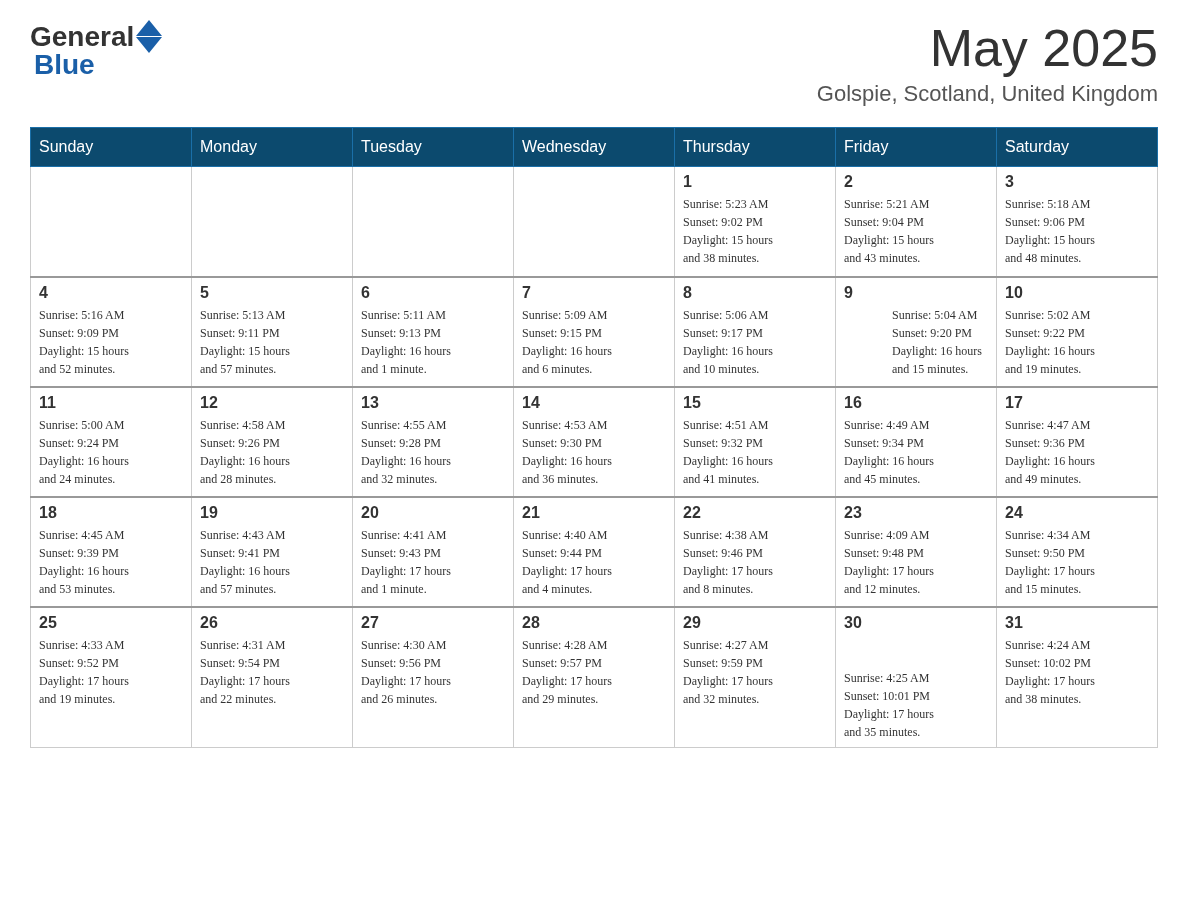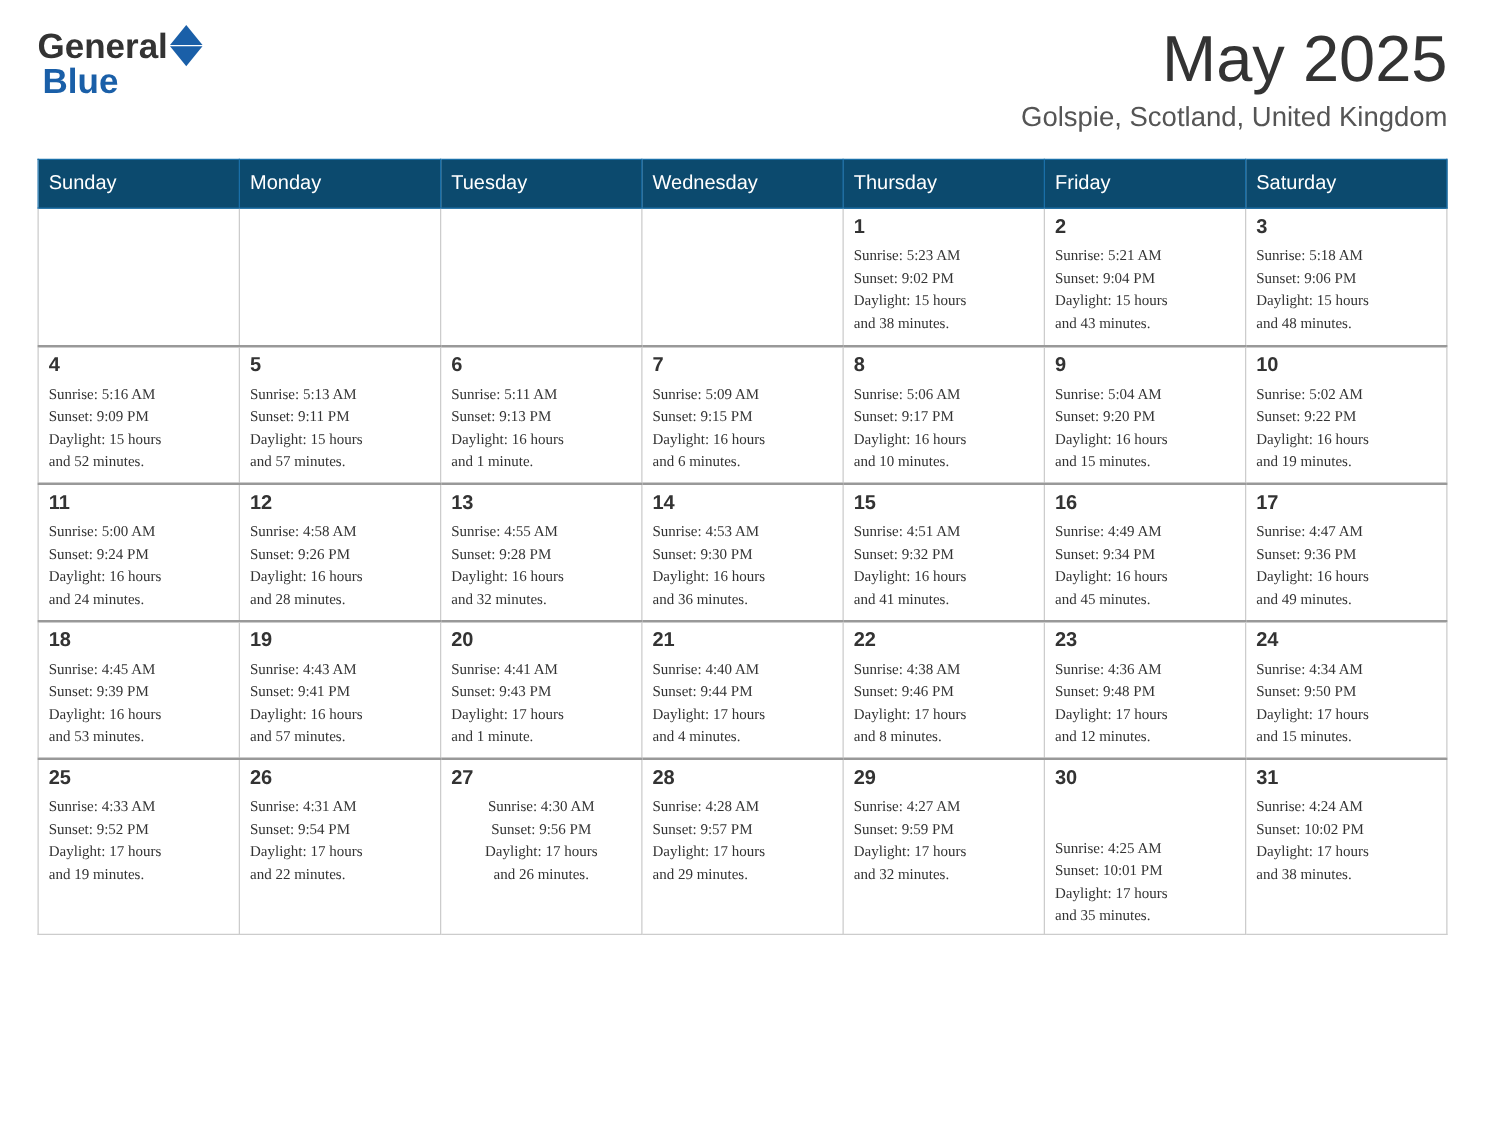--- a/index.html
+++ b/index.html
@@ -181,21 +181,21 @@
         </td>
         <td>
           <span class="day-number">8</span>
           <div class="day-info" style="white-space: pre-line;">Sunrise: 5:06 AM
 Sunset: 9:17 PM
 Daylight: 16 hours
 and 10 minutes.</div>
         </td>
         <td>
           <span class="day-number">9</span>
-          <div class="day-info" style="white-space: pre-line;">Sunrise: 5:04 AM
+          <div class="day-info" style="white-space: pre-line; margin-left: 48px;">Sunrise: 5:04 AM
 Sunset: 9:20 PM
 Daylight: 16 hours
 and 15 minutes.</div>
         </td>
         <td>
           <span class="day-number">10</span>
           <div class="day-info" style="white-space: pre-line;">Sunrise: 5:02 AM
 Sunset: 9:22 PM
 Daylight: 16 hours
 and 19 minutes.</div>
@@ -283,21 +283,21 @@
         </td>
         <td>
           <span class="day-number">22</span>
           <div class="day-info" style="white-space: pre-line;">Sunrise: 4:38 AM
 Sunset: 9:46 PM
 Daylight: 17 hours
 and 8 minutes.</div>
         </td>
         <td>
           <span class="day-number">23</span>
-          <div class="day-info" style="white-space: pre-line;">Sunrise: 4:36 AM
+          <div class="day-info" style="white-space: pre-line;">Sunrise: 4:09 AM
 Sunset: 9:48 PM
 Daylight: 17 hours
 and 12 minutes.</div>
         </td>
         <td>
           <span class="day-number">24</span>
           <div class="day-info" style="white-space: pre-line;">Sunrise: 4:34 AM
 Sunset: 9:50 PM
 Daylight: 17 hours
 and 15 minutes.</div>
@@ -313,21 +313,21 @@
         </td>
         <td>
           <span class="day-number">26</span>
           <div class="day-info" style="white-space: pre-line;">Sunrise: 4:31 AM
 Sunset: 9:54 PM
 Daylight: 17 hours
 and 22 minutes.</div>
         </td>
         <td>
           <span class="day-number">27</span>
-          <div class="day-info" style="white-space: pre-line; text-align: center;">Sunrise: 4:30 AM
+          <div class="day-info" style="white-space: pre-line;">Sunrise: 4:30 AM
 Sunset: 9:56 PM
 Daylight: 17 hours
 and 26 minutes.</div>
         </td>
         <td>
           <span class="day-number">28</span>
           <div class="day-info" style="white-space: pre-line;">Sunrise: 4:28 AM
 Sunset: 9:57 PM
 Daylight: 17 hours
 and 29 minutes.</div>

